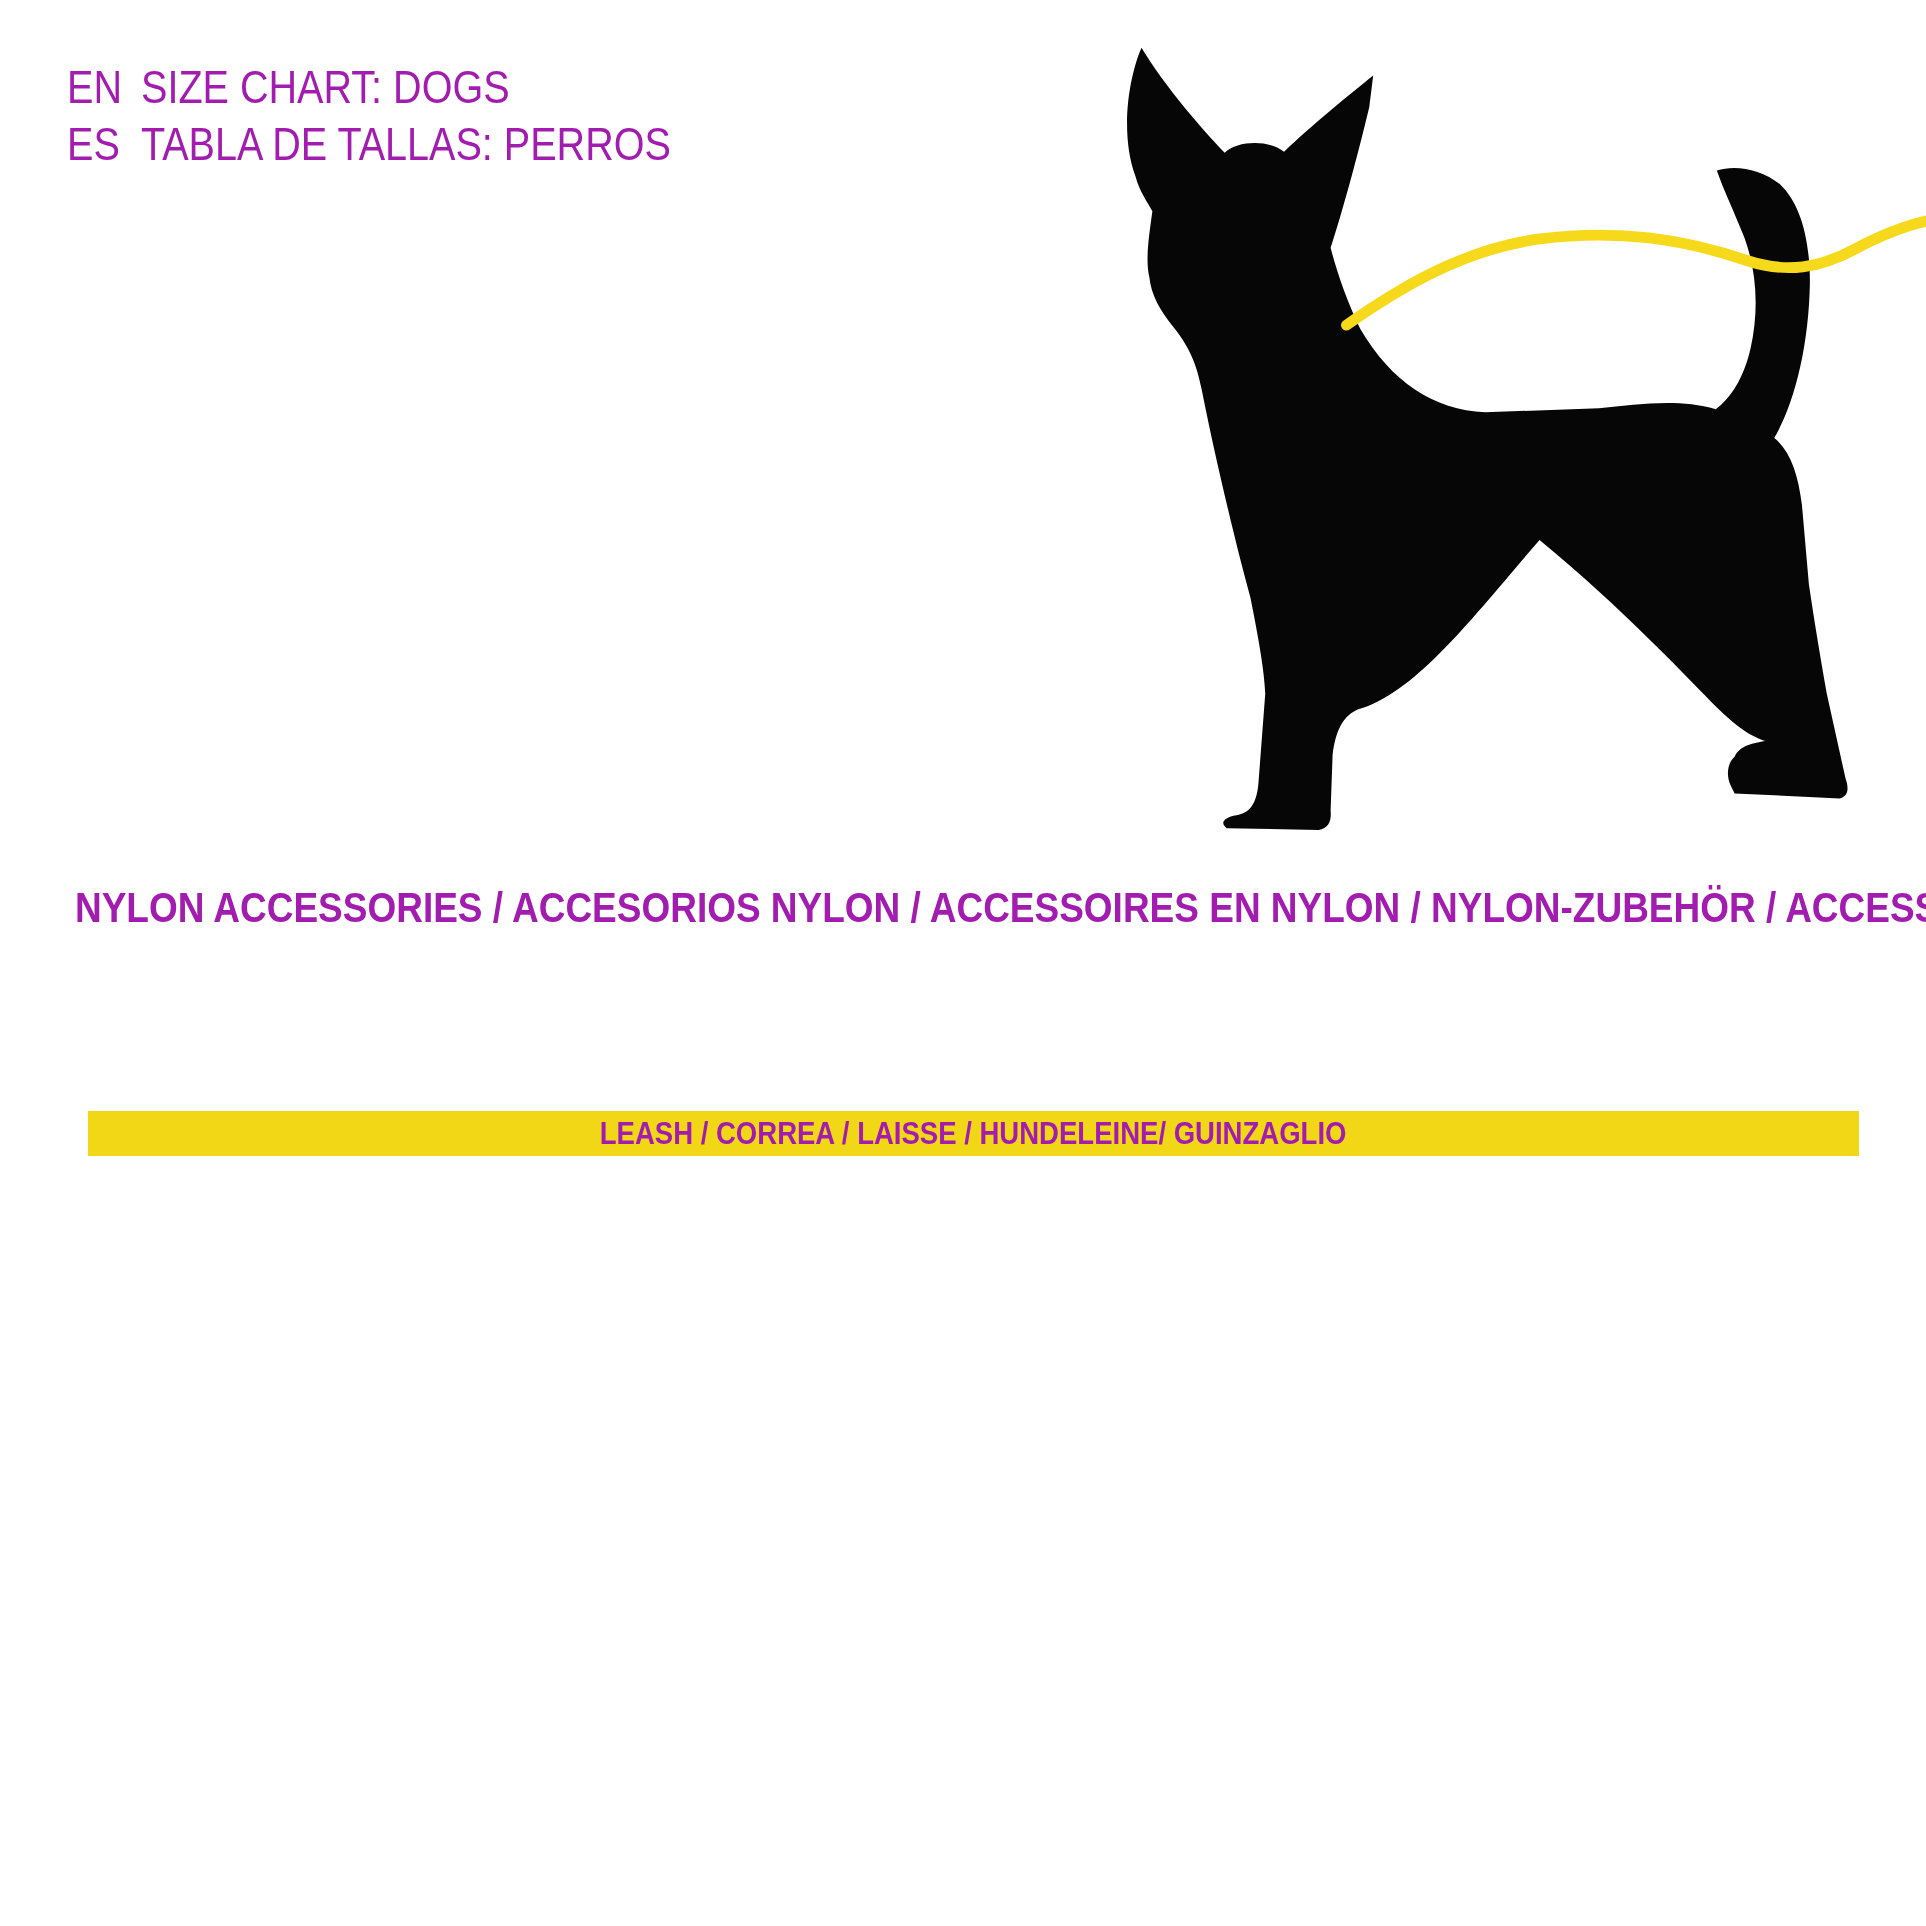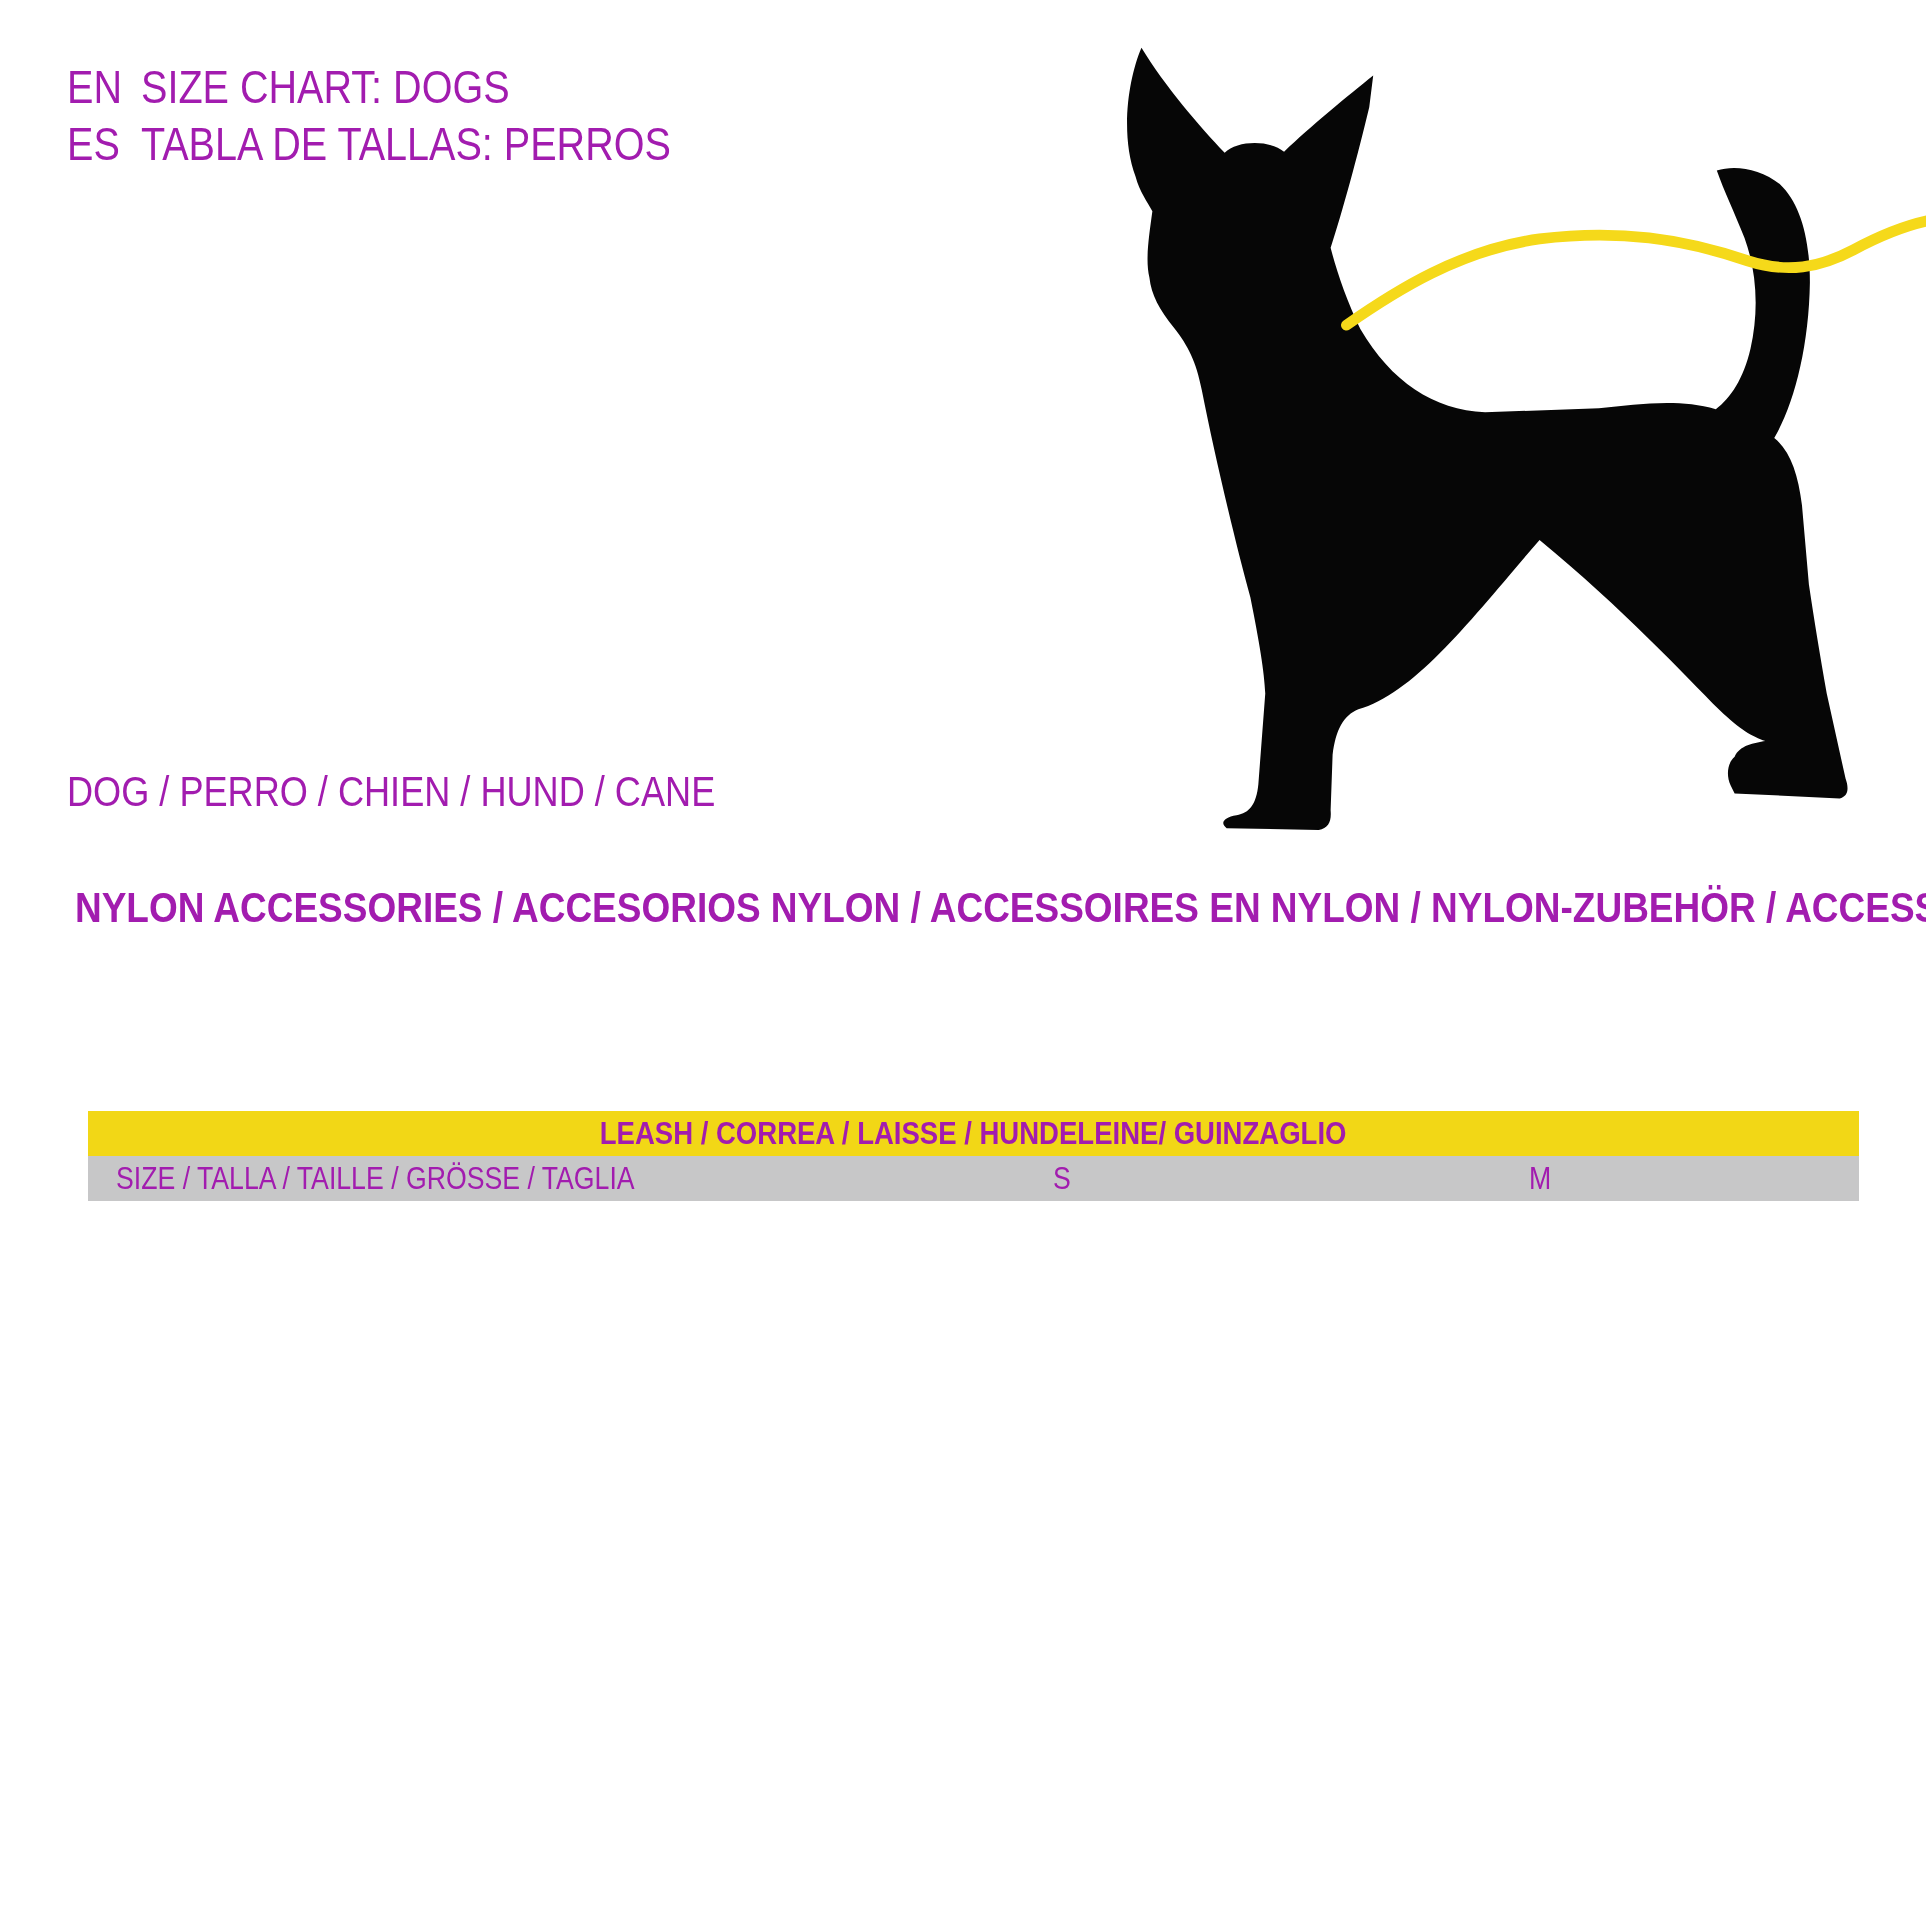--- a/index.html
+++ b/index.html
@@ -95,35 +95,27 @@
              C 1283 141 1250 141 1237 154
              C 1212 128 1176 86 1153 48
              Z" fill="#060606"></path>
     <path fill="none" stroke-width="11" stroke-linecap="round" d="M 1360 328
              C 1410 293 1475 252 1555 241
              C 1635 231 1700 241 1765 263
              C 1805 276 1838 270 1872 252
              C 1900 237 1925 227 1950 222" stroke="#f5d91a"></path>
   </svg>
 
-  <div class="fig-caption">
-    <span class="cond">DOG / PERRO / CHIEN / HUND / CANE</span>
-  </div>
 
   <div class="section-title">
     <span class="cond">NYLON ACCESSORIES / ACCESORIOS NYLON / ACCESSOIRES EN NYLON / NYLON-ZUBEHÖR / ACCESSORI IN NYLON</span>
   </div>
 
   <div class="size-table">
     <div class="thead" id="tableHead" style="background: rgb(242, 215, 22);">
       <span class="cond-c">LEASH / CORREA / LAISSE / HUNDELEINE/ GUINZAGLIO</span>
     </div>
     <div id="tableRows">
-        <div class="trow" style="background: rgb(199, 199, 200);">
-          <span class="tlabel cond">SIZE / TALLA / TAILLE / GRÖSSE / TAGLIA</span>
-          <span class="tval v1">S</span>
-          <span class="tval v2">M</span>
-        </div>
       </div>
   </div>
 
 </div>
 
 
 </body></html>

